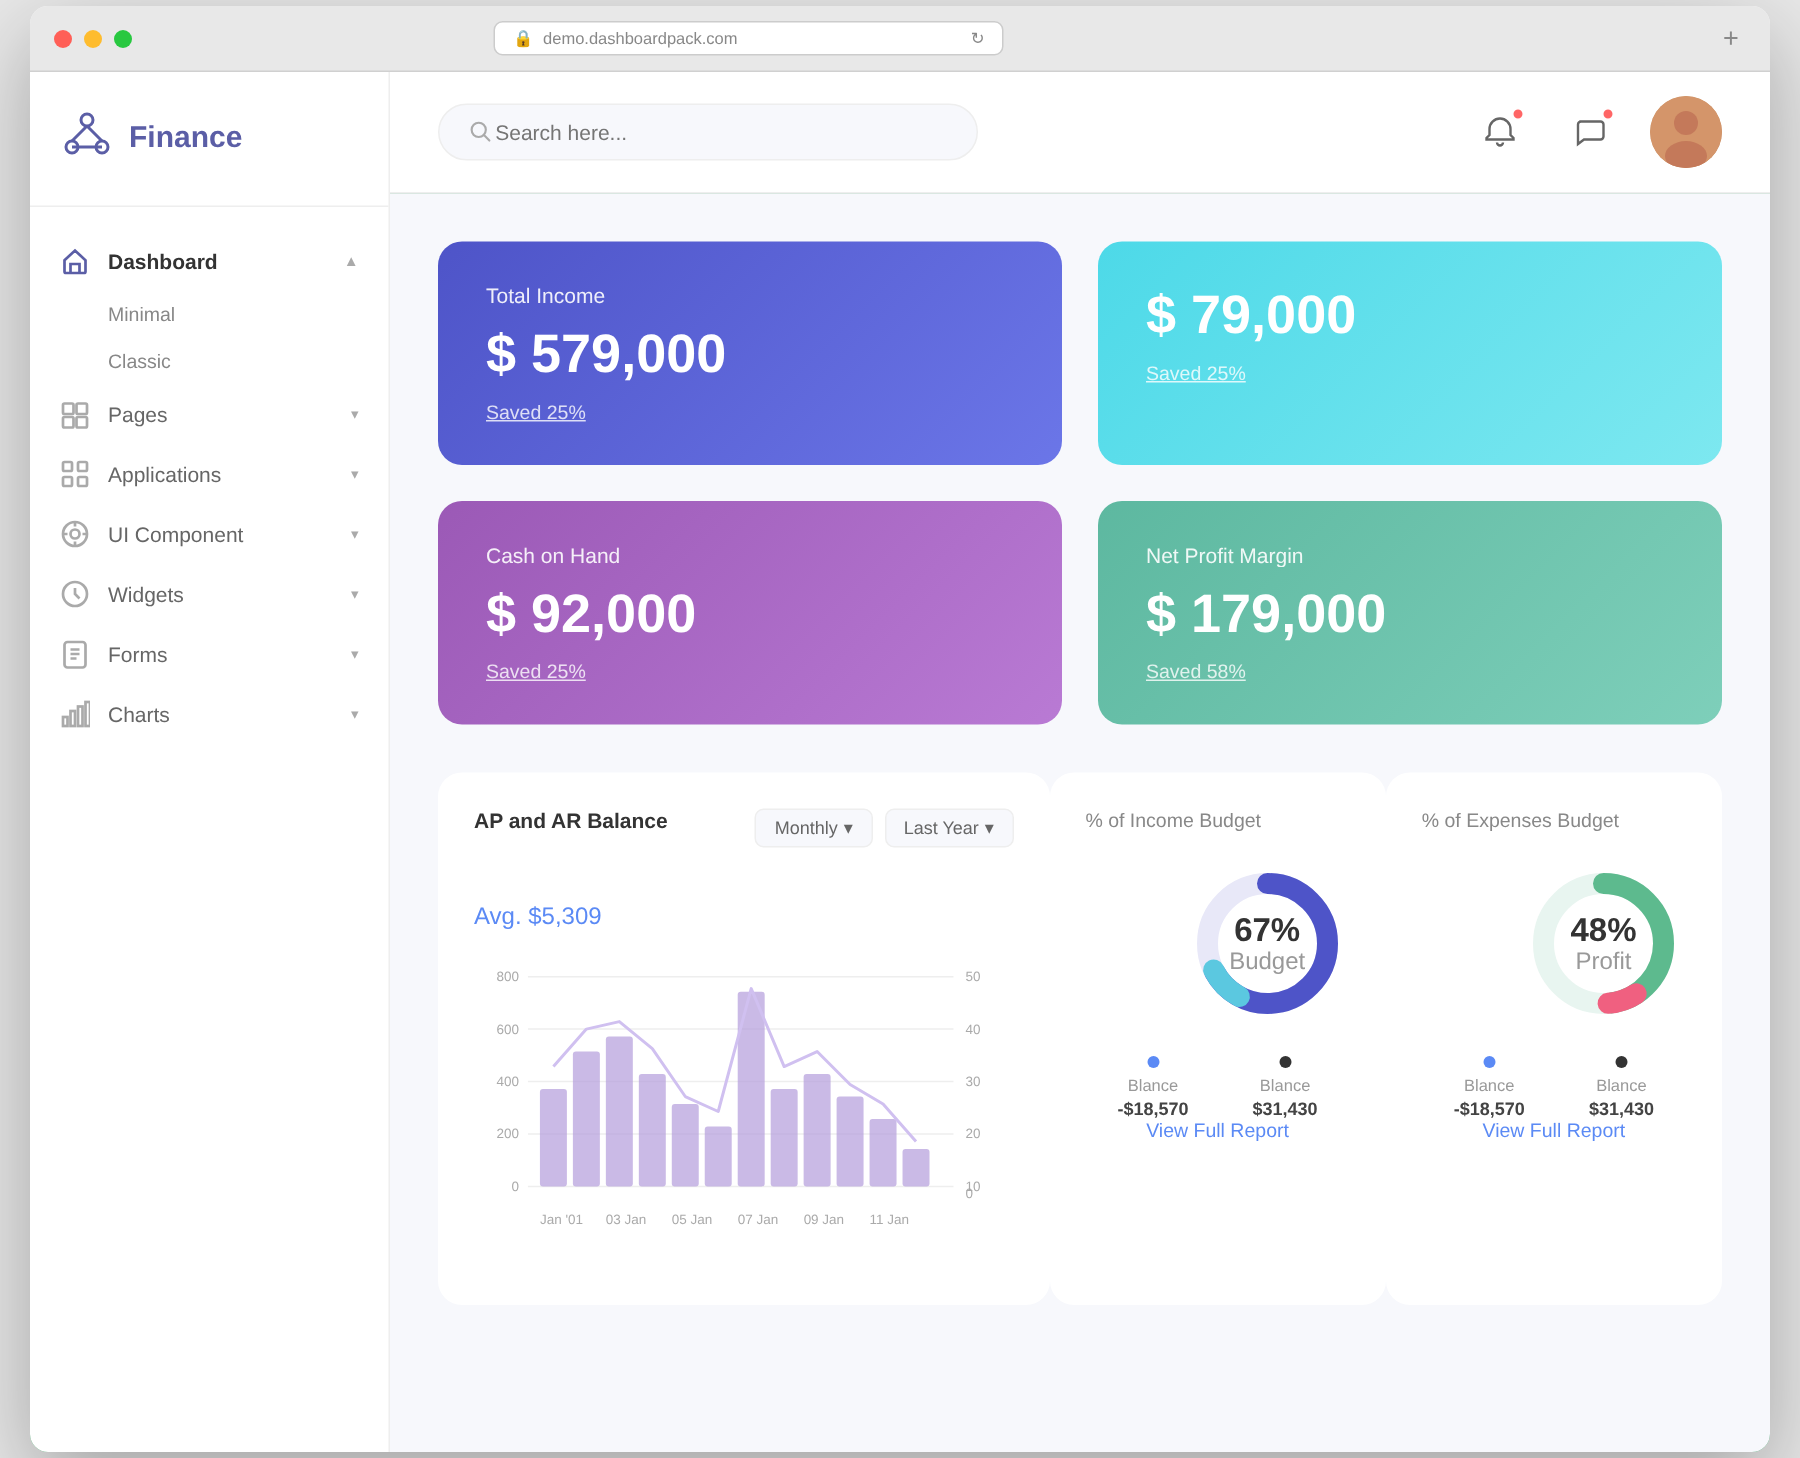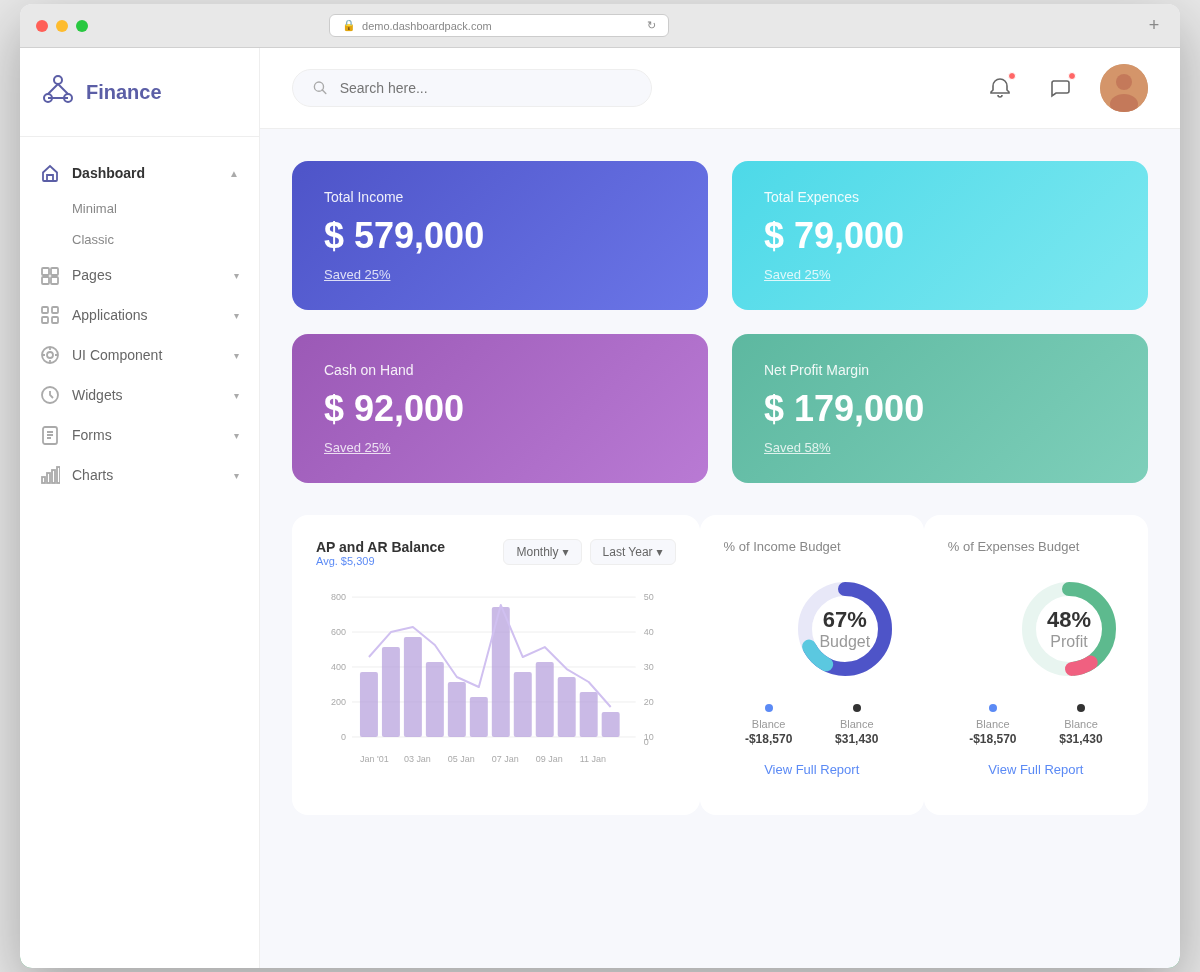--- a/index.html
+++ b/index.html
@@ -110,21 +110,21 @@
     }
     .search-bar {
       flex: 1;
       max-width: 360px;
       background: #f7f8fc;
       border: 1px solid #eee;
       border-radius: 24px;
       padding: 10px 20px;
       display: flex;
       align-items: center;
-      gap: 12px;
+      gap: 2px;
     }
     .search-bar input {
       border: none;
       background: transparent;
       outline: none;
       font-size: 14px;
       color: #999;
       width: 100%;
     }
     .header-actions {
@@ -194,41 +194,41 @@
       border-radius: 16px;
       padding: 24px;
     }
     .chart-header {
       display: flex;
       align-items: flex-start;
       justify-content: space-between;
       margin-bottom: 4px;
     }
     .chart-title { font-size: 14px; font-weight: 600; color: #333; }
-    .chart-subtitle { font-size: 11px; color: #5b8af5; margin-bottom: 16px; }
+    .chart-subtitle { font-size: 16px; color: #5b8af5; margin-bottom: 16px; margin-top: 48px; }
     .chart-filters { display: flex; gap: 8px; }
     .chart-filter-btn {
       background: #f7f8fc;
       border: 1px solid #eee;
       border-radius: 6px;
       padding: 5px 12px;
       font-size: 12px;
       color: #666;
       cursor: pointer;
       display: flex; align-items: center; gap: 4px;
     }
     
     .bar-chart-wrap { position: relative; }
     
     .donut-chart-title { font-size: 13px; color: #888; margin-bottom: 20px; font-weight: 500; }
     .donut-wrap { display: flex; justify-content: flex-end; margin-bottom: 20px; }
     .donut-center { position: absolute; top: 50%; left: 50%; transform: translate(-50%, -50%); text-align: center; }
     .donut-pct { font-size: 22px; font-weight: 700; color: #333; }
     .donut-label { font-size: 16px; color: #999; }
-    .donut-legend { display: flex; justify-content: space-around; margin-bottom: 16px; }
+    .donut-legend { display: flex; justify-content: space-around; }
     .legend-item { display: flex; flex-direction: column; align-items: center; gap: 2px; }
     .legend-dot { width: 8px; height: 8px; border-radius: 50%; margin-bottom: 4px; }
     .legend-name { font-size: 11px; color: #999; }
     .legend-val { font-size: 12px; color: #444; font-weight: 600; }
     .view-report {
       text-align: center;
       color: #5b8af5;
       font-size: 13px;
       cursor: pointer;
       font-weight: 500;
@@ -394,21 +394,20 @@
 
       <div class="dashboard">
 
         <div class="stats-grid">
           <div class="stat-card blue">
             <div class="stat-card-title">Total Income</div>
             <div class="stat-card-value">$ 579,000</div>
             <div class="stat-card-sub">Saved 25%</div>
           </div>
           <div class="stat-card cyan">
-            <div class="stat-card-title">Total Expences</div>
             <div class="stat-card-value">$ 79,000</div>
             <div class="stat-card-sub">Saved 25%</div>
           </div>
           <div class="stat-card purple">
             <div class="stat-card-title">Cash on Hand</div>
             <div class="stat-card-value">$ 92,000</div>
             <div class="stat-card-sub">Saved 25%</div>
           </div>
           <div class="stat-card green">
             <div class="stat-card-title">Net Profit Margin</div>

